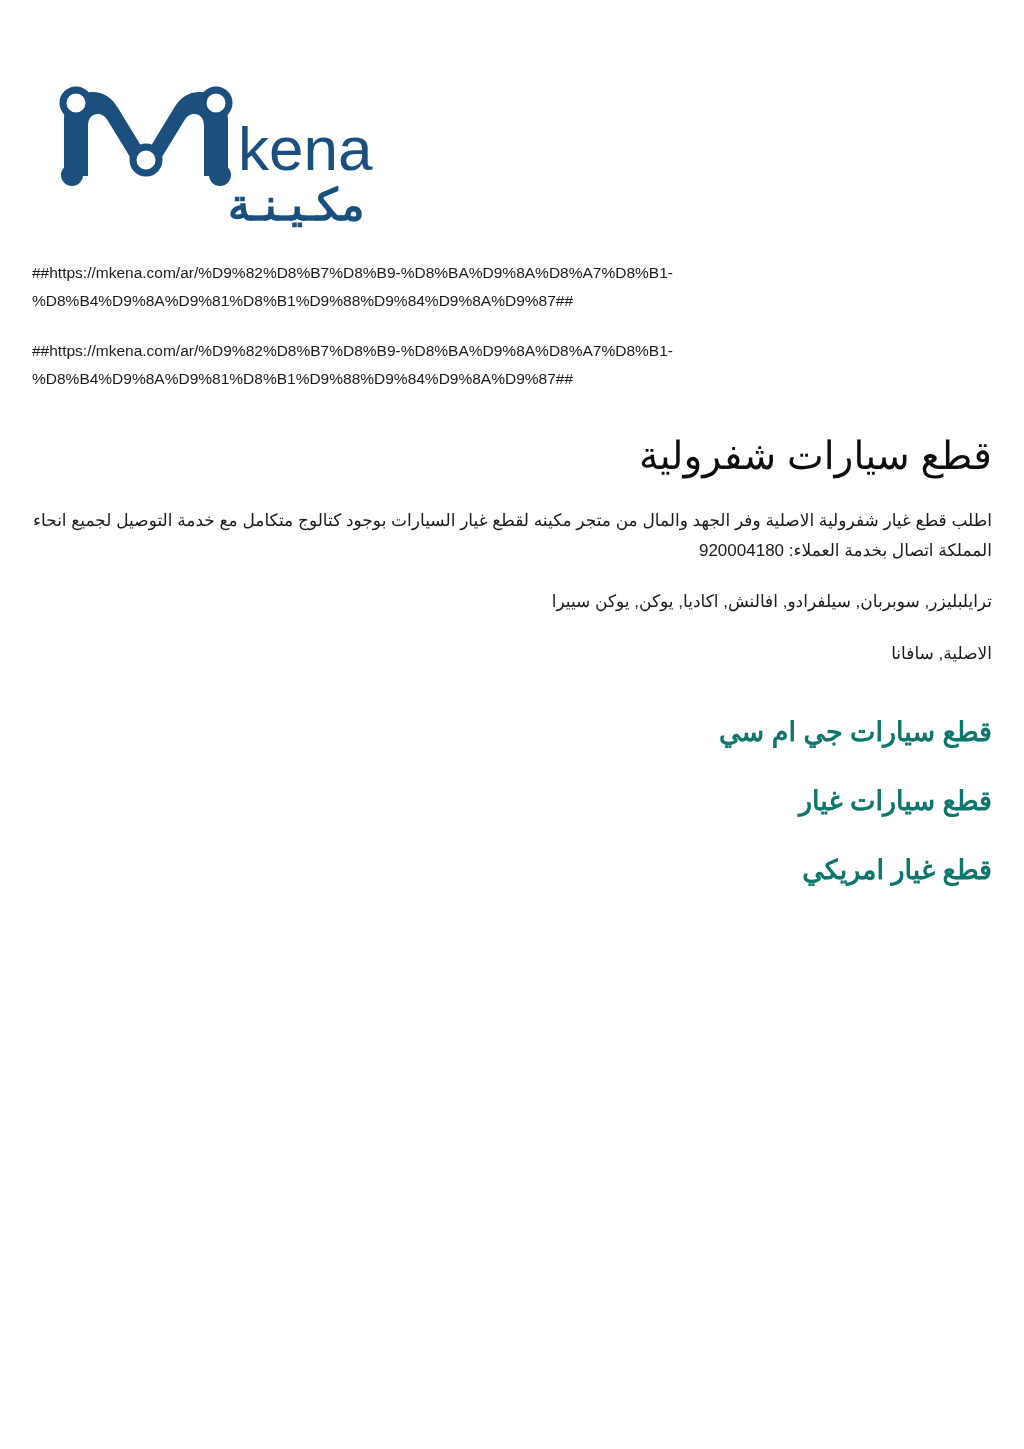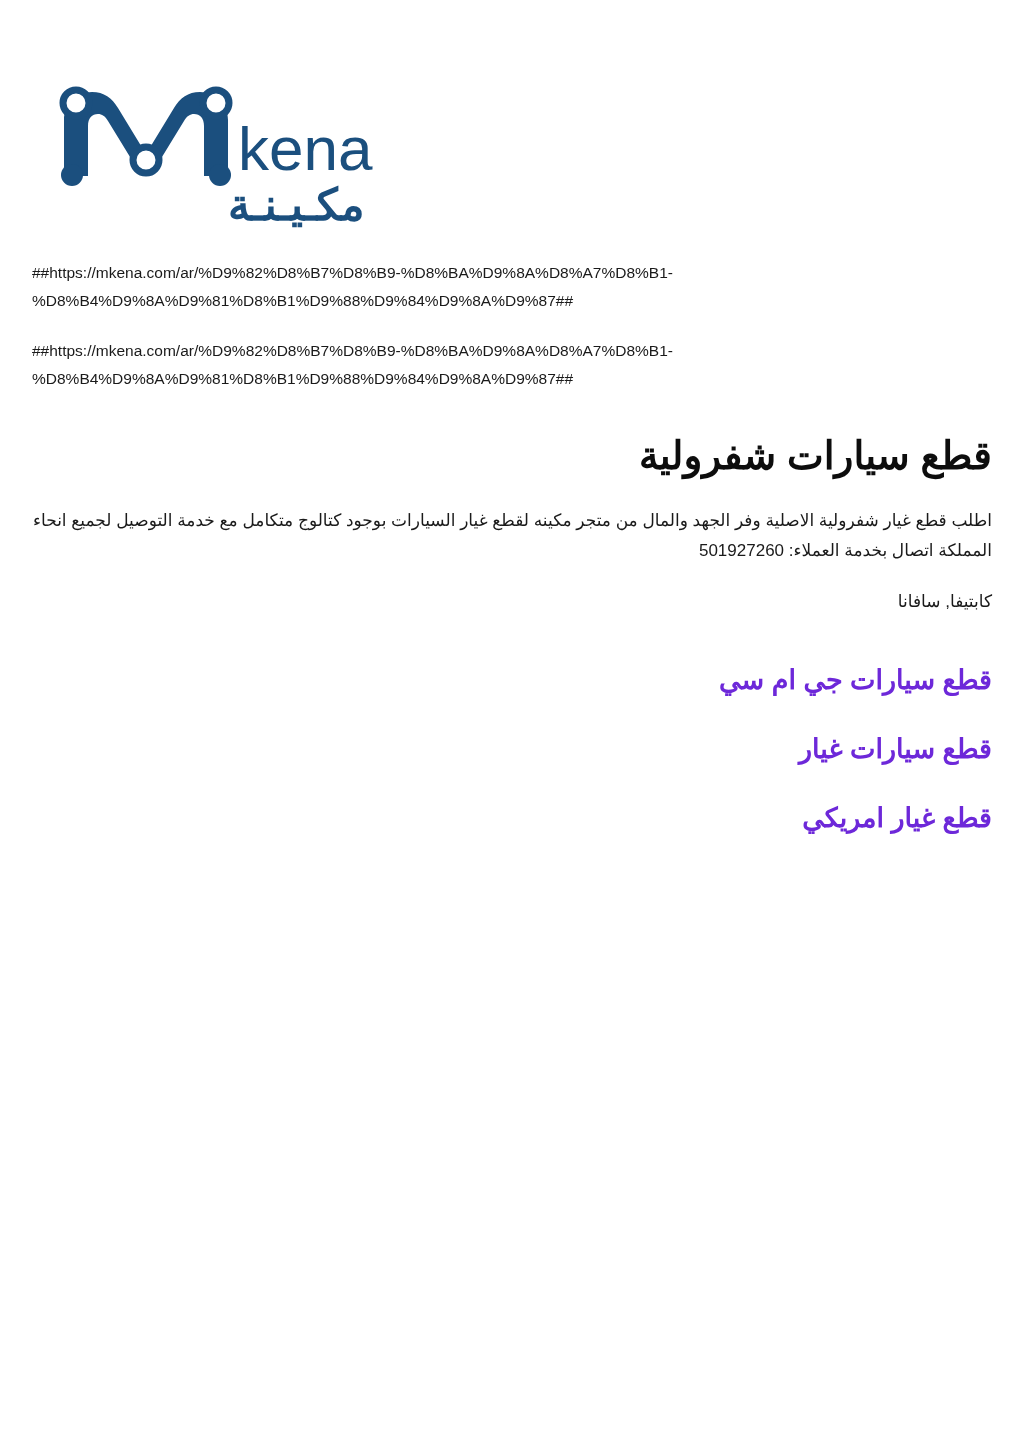--- a/index.html
+++ b/index.html
@@ -49,21 +49,21 @@
   }
 
   
   .rtl {
     direction: rtl;
     text-align: right;
   }
   h1.main-title {
     font-family: "Liberation Sans", sans-serif;
     font-size: 39px;
-    font-weight: bold;
+    font-weight: normal;
     color: #0d0d0d;
     margin: 40px 0 24px 0;
     line-height: 1.3;
   }
   p.body-text {
     font-size: 17px;
     line-height: 1.75;
     color: #1a1a1a;
     margin: 0 0 22px 0;
   }
@@ -71,21 +71,21 @@
     color: #1f5fb5;
     text-decoration: underline;
     font-weight: bold;
     letter-spacing: 0.5px;
   }
 
   h2.sub-title {
     font-family: "Liberation Sans", sans-serif;
     font-size: 27px;
     font-weight: bold;
-    color: #6d28d9;
+    color: #0f766e;
     margin: 0 0 34px 0;
     line-height: 1.3;
   }
   .subtitle-list {
     margin-top: 46px;
   }
 </style>
 </head>
 <body>
 
@@ -118,25 +118,26 @@
     <div class="url-line">%D8%B4%D9%8A%D9%81%D8%B1%D9%88%D9%84%D9%8A%D9%87##</div>
   </div>
 
   <div class="url-group">
     <div class="url-line">##https://mkena.com/ar/%D9%82%D8%B7%D8%B9-%D8%BA%D9%8A%D8%A7%D8%B1-</div>
     <div class="url-line">%D8%B4%D9%8A%D9%81%D8%B1%D9%88%D9%84%D9%8A%D9%87##</div>
   </div>
 
   <h1 class="main-title rtl">قطع سيارات شفرولية</h1>
 
-  <p class="body-text rtl">اطلب قطع غيار شفرولية الاصلية وفر الجهد والمال من متجر مكينه لقطع غيار السيارات بوجود كتالوج متكامل مع خدمة التوصيل لجميع انحاء المملكة اتصال بخدمة العملاء: 501927260</p>
+  <p class="body-text rtl">اطلب قطع غيار شفرولية الاصلية وفر الجهد والمال من متجر مكينه لقطع غيار السيارات بوجود كتالوج متكامل مع خدمة التوصيل لجميع انحاء المملكة اتصال بخدمة العملاء: 920004180</p>
 
 
+  <p class="body-text rtl">ترايلبليزر, سوبربان, سيلفرادو, افالنش, اكاديا, يوكن, يوكن سييرا</p>
 
-  <p class="body-text rtl">كابتيفا, سافانا</p>
+  <p class="body-text rtl">الاصلية, سافانا</p>
 
   <div class="subtitle-list">
     <h2 class="sub-title rtl">قطع سيارات جي ام سي</h2>
     <h2 class="sub-title rtl">قطع سيارات غيار</h2>
     <h2 class="sub-title rtl">قطع غيار امريكي</h2>
   </div>
 
 </div>
 
 </body></html>

